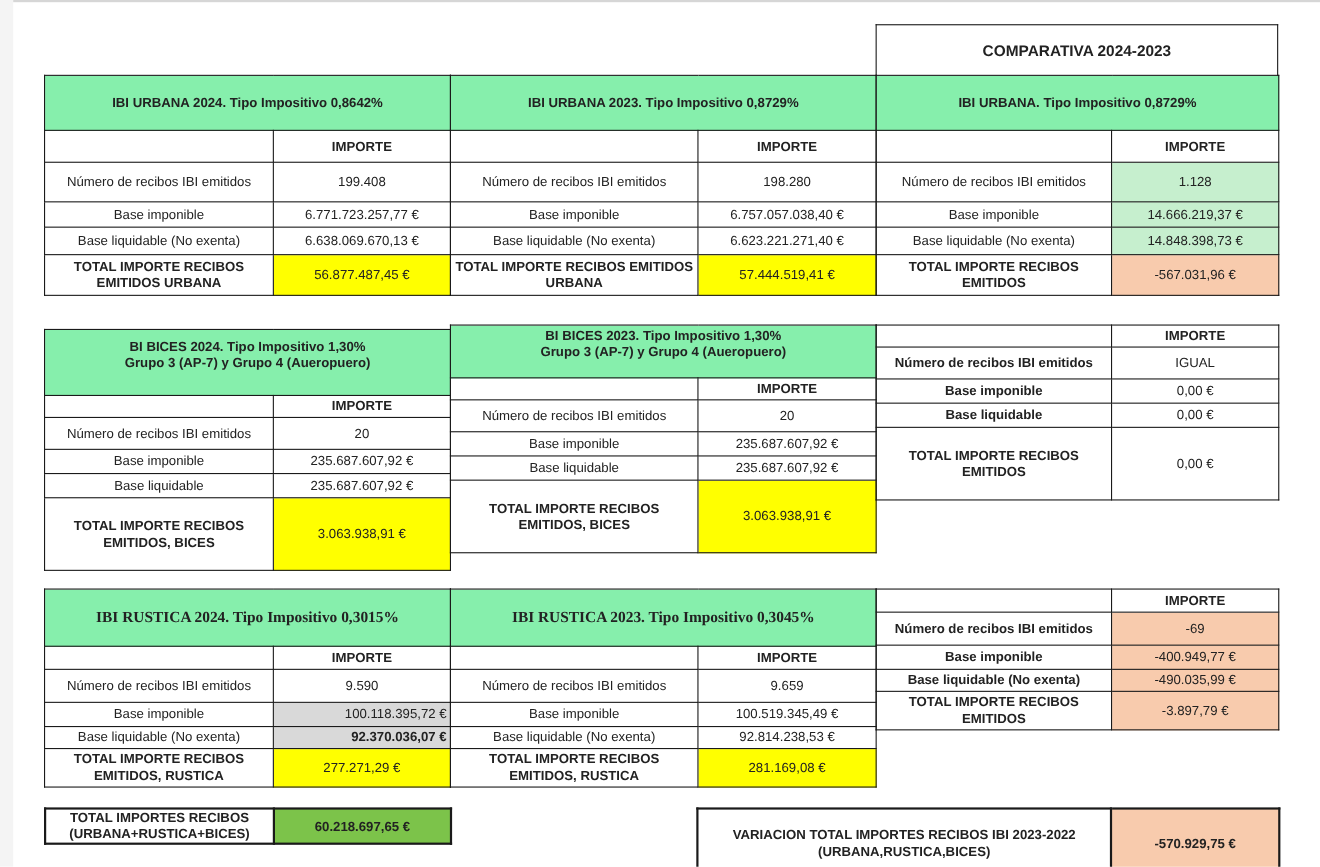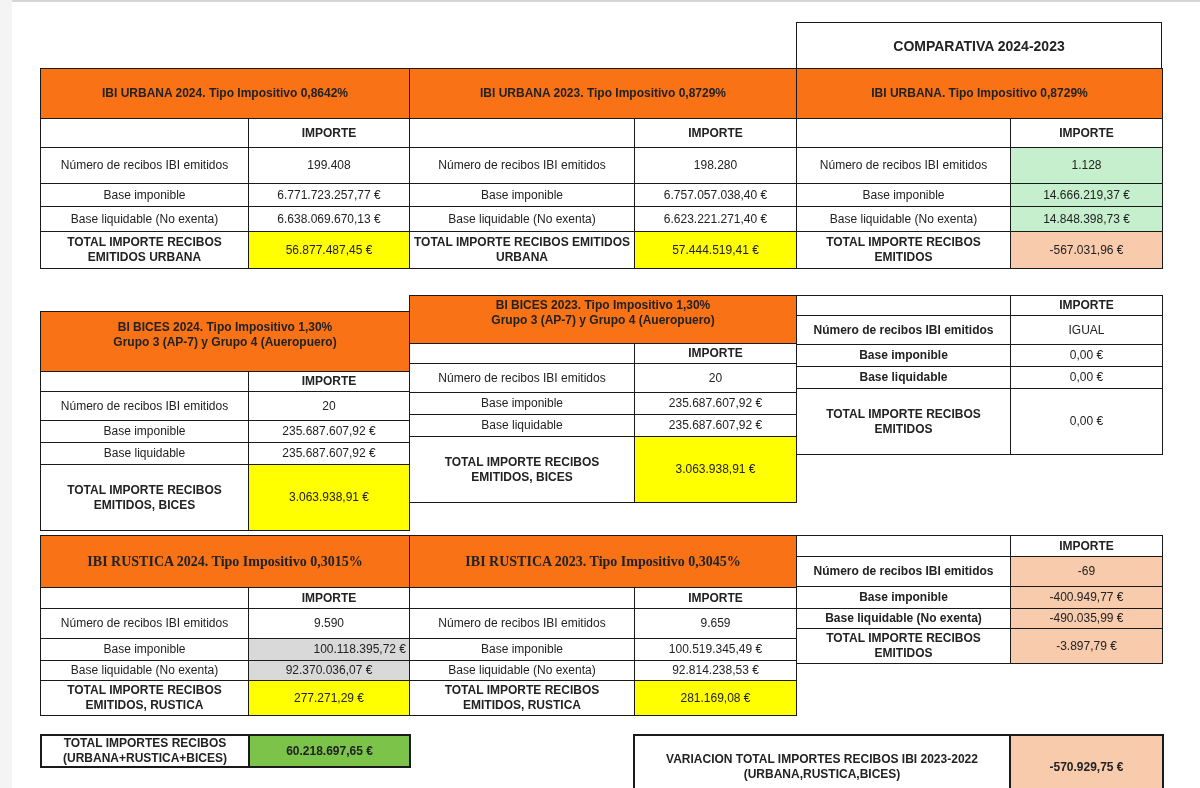--- a/index.html
+++ b/index.html
@@ -3,21 +3,21 @@
 <meta charset="utf-8">
 <style>
   * { box-sizing: border-box; margin: 0; padding: 0; }
   html, body { width: 1200px; height: 788px; background: #ffffff; overflow: hidden; }
   body { font-family: "Liberation Sans", "DejaVu Sans", sans-serif; color: #222; position: relative; }
   .leftstrip { position: absolute; left: 0; top: 0; width: 12px; height: 788px; background: #f4f4f4; }
   .topline { position: absolute; left: 12px; top: 0; width: 1188px; height: 2px; background: #d6d6d6; }
 
   table.blk { position: absolute; border-collapse: collapse; table-layout: fixed; }
   table.blk td { border: 1.5px solid #1a1a1a; text-align: center; vertical-align: middle; font-size: 12px; line-height: 15px; padding: 0 3px; }
-  td.hdr { background: #f97316; font-weight: bold; font-size: 12.5px; }
+  td.hdr { background: #86efac; font-weight: bold; font-size: 12.5px; }
   td.hdr.serif { font-family: "Liberation Serif", "DejaVu Serif", serif; font-size: 14px; }
   td.colhdr { font-weight: bold; }
   td.bold { font-weight: bold; }
   td.yellow { background: #ffff00; }
   td.green { background: #c6efce; }
   td.salmon { background: #f8cbad; }
   td.gray { background: #d9d9d9; }
   td.brightgreen { background: #7cc34a; font-weight: bold; }
   .big { font-size: 14px; }
   .bigger { font-size: 15px; font-weight: bold; }
@@ -124,21 +124,21 @@
         <td>Base liquidable (No exenta)</td>
         <td class="green">14.848.398,73 €</td>
       </tr>
   <tr style="height:37px">
         <td class="bold">TOTAL IMPORTE RECIBOS EMITIDOS</td>
         <td class="salmon">-567.031,96 €</td>
       </tr>
 </tbody>
   </table>
 
-<table class="blk" style="left:40px; top:311px; width:369px;">
+<table class="blk" style="left:40px; top:299px; width:369px;">
   <colgroup>
       <col style="width:208px">
       <col style="width:161px">
     </colgroup>
   <tbody>
       <tr style="height:60px">
         <td class="hdr" colspan="2">
           <div>BI BICES 2024. Tipo Impositivo 1,30%</div>
           <div>Grupo 3 (AP-7) y Grupo 4 (Aueropuero)</div>
           <div style="height:14px"></div>
@@ -248,21 +248,21 @@
   <tr style="height:30px">
         <td>Número de recibos IBI emitidos</td>
         <td>9.590</td>
       </tr>
   <tr style="height:22px">
         <td>Base imponible</td>
         <td class="gray big" style="text-align:right;">100.118.395,72 €</td>
       </tr>
   <tr style="height:20px">
         <td>Base liquidable (No exenta)</td>
-        <td class="gray" style="text-align:center;">92.370.036,07 €</td>
+        <td class="gray" style="text-align:right;font-weight:bold;">92.370.036,07 €</td>
       </tr>
   <tr style="height:35px">
         <td class="bold">TOTAL IMPORTE RECIBOS EMITIDOS, RUSTICA</td>
         <td class="yellow">277.271,29 €</td>
       </tr>
 </tbody>
   </table>
 
 <table class="blk" style="left:409px; top:535px; width:387px;">
   <colgroup>

